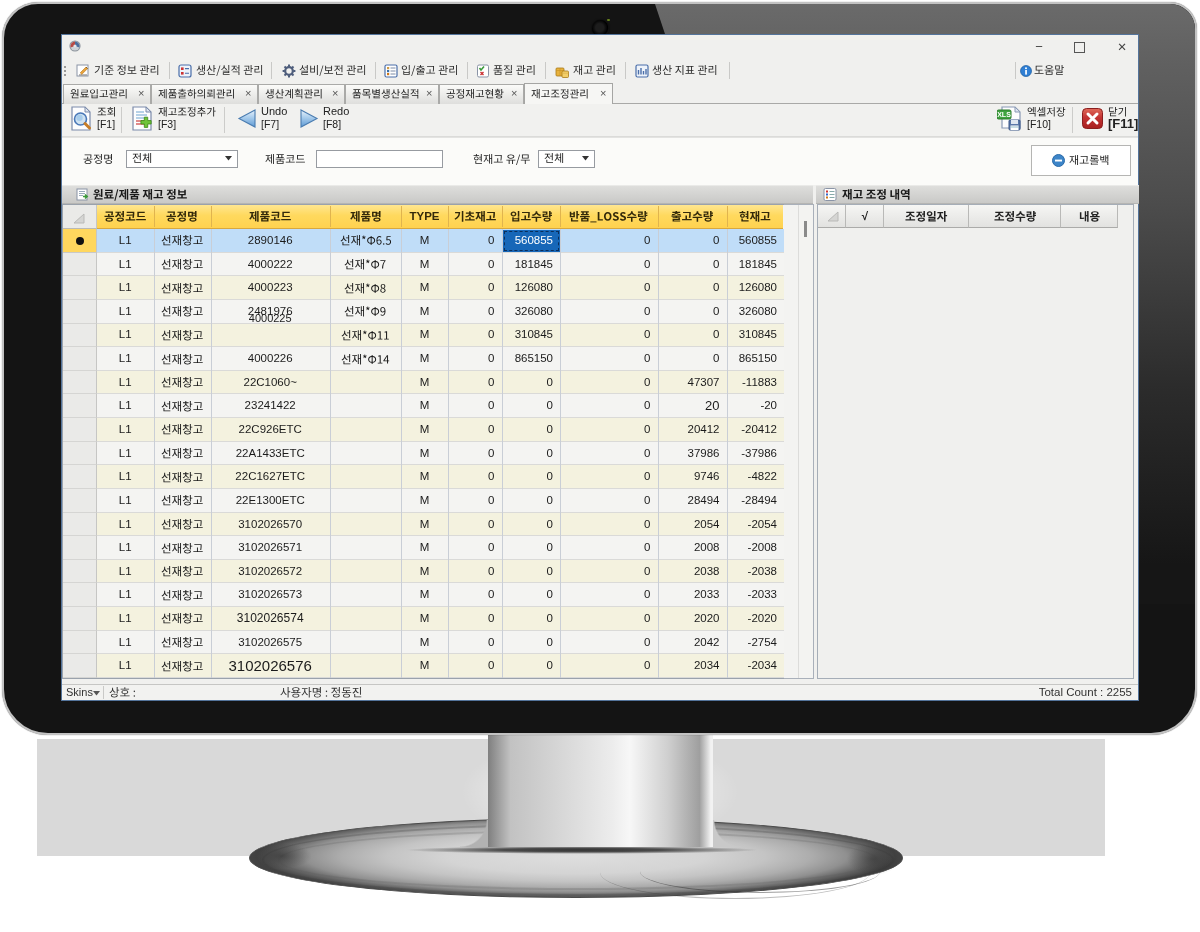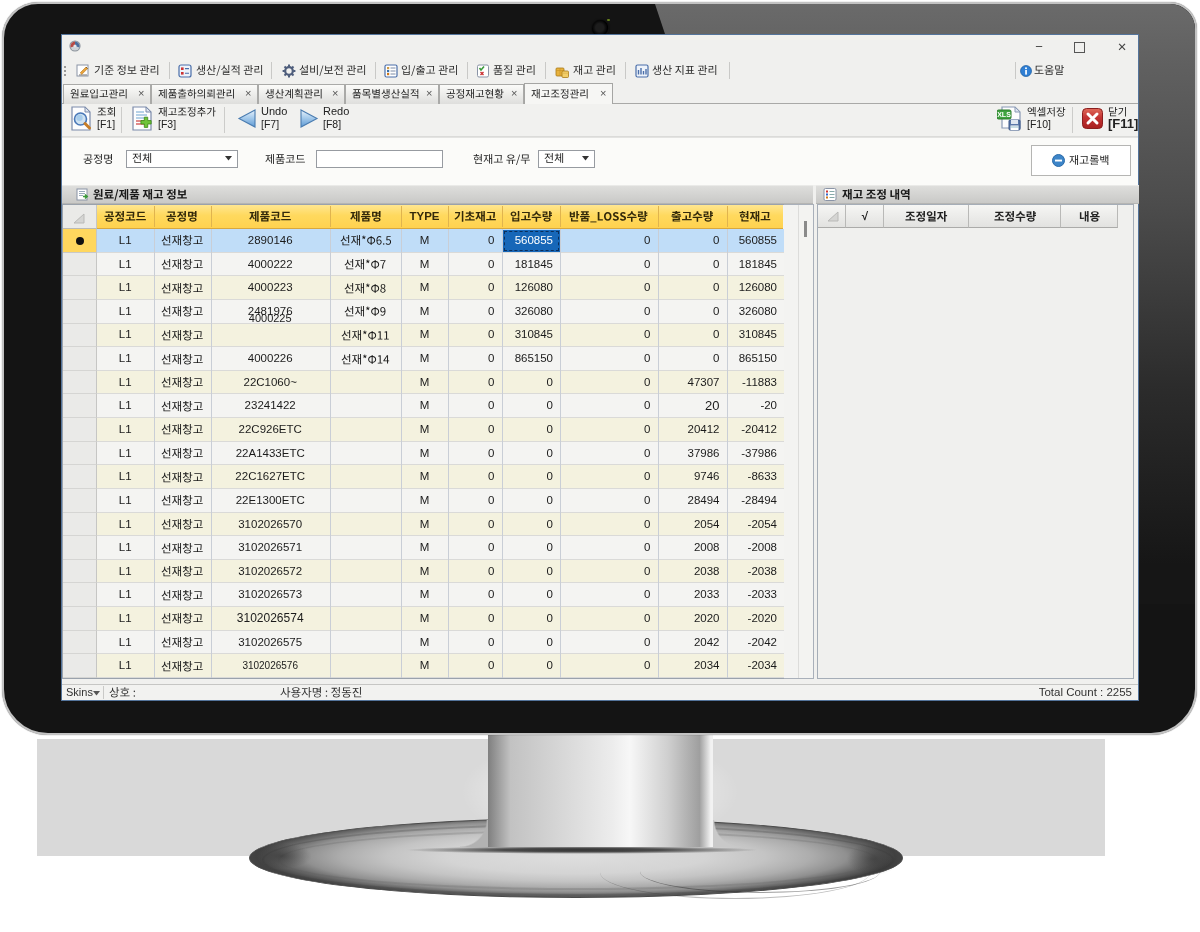--- a/index.html
+++ b/index.html
@@ -889,21 +889,21 @@
         <use href="#gRCC3D" x="1840"></use>
         <use href="#gRACE0" x="2760"></use>
       </g>
     </svg>
     <div class="abs" style="font-size:11.5px;color:#1b1b1b;font-weight:normal;line-height:13.8px;left:208.2px;top:435.2px;transform:translateX(-50%); white-space:pre">22C1627ETC</div>
     <div class="abs" style="font-size:11.5px;color:#1b1b1b;font-weight:normal;line-height:13.8px;left:362.5px;top:435.2px;transform:translateX(-50%); white-space:pre">M</div>
     <div class="abs" style="font-size:11.5px;color:#1b1b1b;font-weight:normal;line-height:13.8px;left:432.5px;top:435.2px;transform:translateX(-100%); white-space:pre">0</div>
     <div class="abs" style="font-size:11.5px;color:#1b1b1b;font-weight:normal;line-height:13.8px;left:491.0px;top:435.2px;transform:translateX(-100%); white-space:pre">0</div>
     <div class="abs" style="font-size:11.5px;color:#1b1b1b;font-weight:normal;line-height:13.8px;left:588.5px;top:435.2px;transform:translateX(-100%); white-space:pre">0</div>
     <div class="abs" style="font-size:11.5px;color:#1b1b1b;font-weight:normal;line-height:13.8px;left:657.5px;top:435.2px;transform:translateX(-100%); white-space:pre">9746</div>
-    <div class="abs" style="font-size:11.5px;color:#1b1b1b;font-weight:normal;line-height:13.8px;left:715.0px;top:435.2px;transform:translateX(-100%); white-space:pre">-8633</div>
+    <div class="abs" style="font-size:11.5px;color:#1b1b1b;font-weight:normal;line-height:13.8px;left:715.0px;top:435.2px;transform:translateX(-100%); white-space:pre">-4822</div>
     <div class="abs" style="left:35px;top:453.93px;width:687px;height:23.63px;background:#f4f4f2;border-bottom:1px solid #dadad8;box-sizing:border-box;"></div>
     <div class="abs" style="left:1px;top:453.93px;width:34px;height:23.63px;background:#eaeae8;border-right:1px solid #c6c6c4;border-bottom:1px solid #d5d5d3;box-sizing:border-box;"></div>
     <div class="abs" style="font-size:11.5px;color:#1b1b1b;font-weight:normal;line-height:13.8px;left:63.2px;top:458.8px;transform:translateX(-50%); white-space:pre">L1</div>
     <svg class="kt " style="left:98.6px;top:458.3px" width="42.3" height="15.0" viewBox="0 0 42.3 15.0">
       <g fill="#1b1b1b" transform="translate(0,11.62) scale(0.011500,-0.011500)">
         <use href="#gRC120" x="0"></use>
         <use href="#gRC7AC" x="920"></use>
         <use href="#gRCC3D" x="1840"></use>
         <use href="#gRACE0" x="2760"></use>
       </g>
@@ -1015,33 +1015,33 @@
         <use href="#gRCC3D" x="1840"></use>
         <use href="#gRACE0" x="2760"></use>
       </g>
     </svg>
     <div class="abs" style="font-size:11.5px;color:#1b1b1b;font-weight:normal;line-height:13.8px;left:208.2px;top:600.6px;transform:translateX(-50%); white-space:pre">3102026575</div>
     <div class="abs" style="font-size:11.5px;color:#1b1b1b;font-weight:normal;line-height:13.8px;left:362.5px;top:600.6px;transform:translateX(-50%); white-space:pre">M</div>
     <div class="abs" style="font-size:11.5px;color:#1b1b1b;font-weight:normal;line-height:13.8px;left:432.5px;top:600.6px;transform:translateX(-100%); white-space:pre">0</div>
     <div class="abs" style="font-size:11.5px;color:#1b1b1b;font-weight:normal;line-height:13.8px;left:491.0px;top:600.6px;transform:translateX(-100%); white-space:pre">0</div>
     <div class="abs" style="font-size:11.5px;color:#1b1b1b;font-weight:normal;line-height:13.8px;left:588.5px;top:600.6px;transform:translateX(-100%); white-space:pre">0</div>
     <div class="abs" style="font-size:11.5px;color:#1b1b1b;font-weight:normal;line-height:13.8px;left:657.5px;top:600.6px;transform:translateX(-100%); white-space:pre">2042</div>
-    <div class="abs" style="font-size:11.5px;color:#1b1b1b;font-weight:normal;line-height:13.8px;left:715.0px;top:600.6px;transform:translateX(-100%); white-space:pre">-2042</div>
+    <div class="abs" style="font-size:11.5px;color:#1b1b1b;font-weight:normal;line-height:13.8px;left:715.0px;top:600.6px;transform:translateX(-100%); white-space:pre">-2754</div>
     <div class="abs" style="left:35px;top:619.34px;width:687px;height:23.63px;background:#f4f2df;border-bottom:1px solid #dadad8;box-sizing:border-box;"></div>
     <div class="abs" style="left:1px;top:619.34px;width:34px;height:23.63px;background:#eaeae8;border-right:1px solid #c6c6c4;border-bottom:1px solid #d5d5d3;box-sizing:border-box;"></div>
     <div class="abs" style="font-size:11.5px;color:#1b1b1b;font-weight:normal;line-height:13.8px;left:63.2px;top:624.3px;transform:translateX(-50%); white-space:pre">L1</div>
     <svg class="kt " style="left:98.6px;top:623.7px" width="42.3" height="15.0" viewBox="0 0 42.3 15.0">
       <g fill="#1b1b1b" transform="translate(0,11.62) scale(0.011500,-0.011500)">
         <use href="#gRC120" x="0"></use>
         <use href="#gRC7AC" x="920"></use>
         <use href="#gRCC3D" x="1840"></use>
         <use href="#gRACE0" x="2760"></use>
       </g>
     </svg>
-    <div class="abs" style="font-size:10px;color:#1b1b1b;font-weight:normal;line-height:13.8px;left:208.2px;top:624.3px;transform:translateX(-50%); white-space:pre">3102026576</div>
+    <div class="abs" style="font-size:15px;color:#1b1b1b;font-weight:normal;line-height:13.8px;left:208.2px;top:624.3px;transform:translateX(-50%); white-space:pre">3102026576</div>
     <div class="abs" style="font-size:11.5px;color:#1b1b1b;font-weight:normal;line-height:13.8px;left:362.5px;top:624.3px;transform:translateX(-50%); white-space:pre">M</div>
     <div class="abs" style="font-size:11.5px;color:#1b1b1b;font-weight:normal;line-height:13.8px;left:432.5px;top:624.3px;transform:translateX(-100%); white-space:pre">0</div>
     <div class="abs" style="font-size:11.5px;color:#1b1b1b;font-weight:normal;line-height:13.8px;left:491.0px;top:624.3px;transform:translateX(-100%); white-space:pre">0</div>
     <div class="abs" style="font-size:11.5px;color:#1b1b1b;font-weight:normal;line-height:13.8px;left:588.5px;top:624.3px;transform:translateX(-100%); white-space:pre">0</div>
     <div class="abs" style="font-size:11.5px;color:#1b1b1b;font-weight:normal;line-height:13.8px;left:657.5px;top:624.3px;transform:translateX(-100%); white-space:pre">2034</div>
     <div class="abs" style="font-size:11.5px;color:#1b1b1b;font-weight:normal;line-height:13.8px;left:715.0px;top:624.3px;transform:translateX(-100%); white-space:pre">-2034</div>
     <div class="abs" style="left:91.5px;top:194px;width:1px;height:448.97px;background:#c9ced6;"></div>
     <div class="abs" style="left:148.5px;top:194px;width:1px;height:448.97px;background:#c9ced6;"></div>
     <div class="abs" style="left:268px;top:194px;width:1px;height:448.97px;background:#c9ced6;"></div>
     <div class="abs" style="left:339px;top:194px;width:1px;height:448.97px;background:#c9ced6;"></div>

